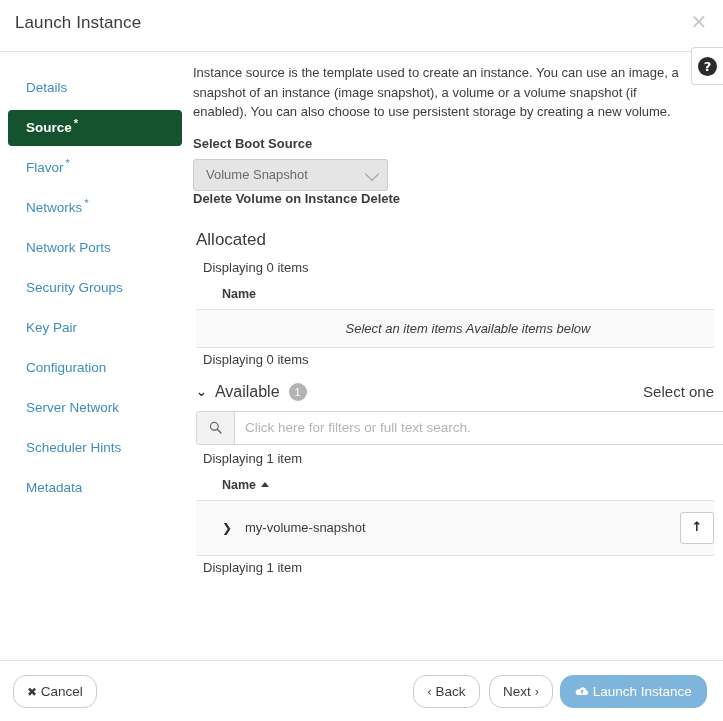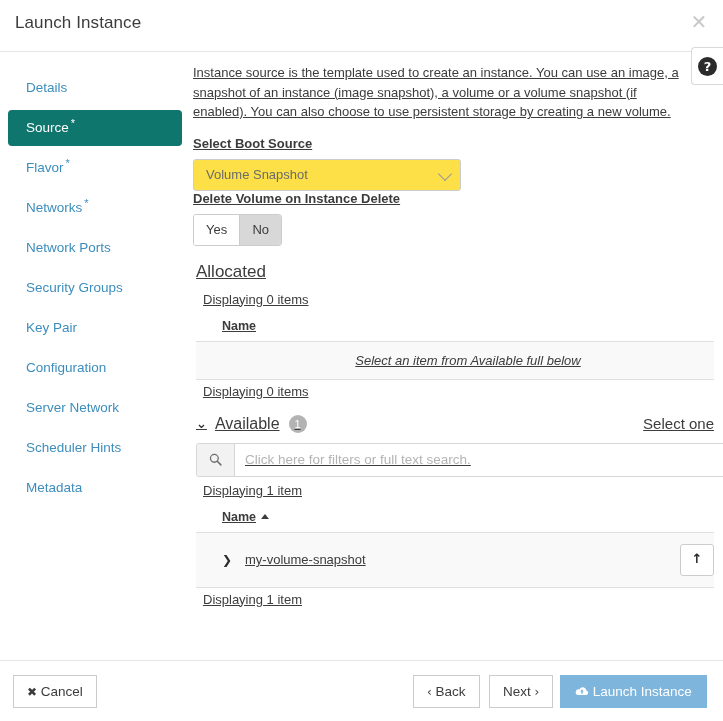--- a/index.html
+++ b/index.html
@@ -103,22 +103,23 @@
     margin: 0 8px 4px 8px;
     padding: 9px 0 9px 18px;
     font-size: 13.5px;
     color: #3c8dbc;
     border-radius: 4px;
     cursor: pointer;
     line-height: 18px;
     white-space: nowrap;
   }
   .nav-item.active {
-    background: #0f766e;
+    background: #14532d;
     color: #ffffff;
+    font-weight: bold;
   }
   .req-star {
     color: #3c8dbc;
     font-size: 11px;
     vertical-align: super;
     line-height: 0;
     margin-left: 2px;
   }
   .nav-item.active .req-star {
     color: #ffffff;
@@ -126,21 +127,20 @@
 
   
   .main {
     position: absolute;
     left: 190px;
     top: 0;
     right: 0;
     bottom: 0;
     padding: 10px 21px 0 3px;
     box-sizing: border-box;
-    text-decoration: underline;
   }
   .intro-text {
     font-size: 13px;
     line-height: 19.5px;
     color: #3c3c3c;
     width: 487px;
     margin: 0 0 14px 0;
   }
 
   
@@ -153,25 +153,25 @@
   .bootcol-right { }
   .field-label {
     font-size: 13px;
     font-weight: bold;
     color: #3c3c3c;
     margin-bottom: 8px;
     display: block;
   }
   .select-box {
     position: relative;
-    width: 268px;
+    width: 195px;
     height: 32px;
     border: 1px solid #cccccc;
     border-radius: 3px;
-    background: #fde047;
+    background: #e5e5e5;
     box-sizing: border-box;
     cursor: pointer;
   }
   .select-value {
     position: absolute;
     left: 12px;
     top: 7px;
     font-size: 13px;
     color: #6b6b6b;
   }
@@ -389,21 +389,21 @@
     bottom: 0;
     height: 61px;
     border-top: 1px solid #e5e5e5;
     box-sizing: border-box;
   }
   .btn {
     position: absolute;
     top: 14px;
     height: 33px;
     border: 1px solid #cccccc;
-    border-radius: 0;
+    border-radius: 13px;
     background: #ffffff;
     color: #3c3c3c;
     font-size: 13.5px;
     font-family: "Liberation Sans", sans-serif;
     cursor: pointer;
     padding: 0 13px;
     box-sizing: border-box;
     white-space: nowrap;
   }
   #cancel-btn { left: 13px; }
@@ -475,39 +475,35 @@
     <div class="bootrow">
       <div class="bootcol-left">
         <label class="field-label">Select Boot Source</label>
         <div class="select-box">
           <span class="select-value">Volume Snapshot</span>
           <span class="select-caret"></span>
         </div>
       </div>
       <div class="bootcol-right">
         <label class="field-label">Delete Volume on Instance Delete</label>
-        <div class="btn-group">
-          <button class="btn-toggle">Yes</button>
-          <button class="btn-toggle selected">No</button>
-        </div>
       </div>
     </div>
 
     <h3 class="section-title">Allocated</h3>
     <p class="displaying">Displaying 0 items</p>
 
     <table class="tbl">
       <thead>
         <tr>
           <th>Name</th>
         </tr>
       </thead>
       <tbody>
         <tr>
-          <td class="empty-msg">Select an item from Available full below</td>
+          <td class="empty-msg">Select an item items Available items below</td>
         </tr>
       </tbody>
     </table>
 
     <p class="displaying">Displaying 0 items</p>
 
     <div class="avail-head">
       <span class="avail-chevron">⌄</span>
       <span class="avail-title">Available</span>
       <span class="badge">1</span>

